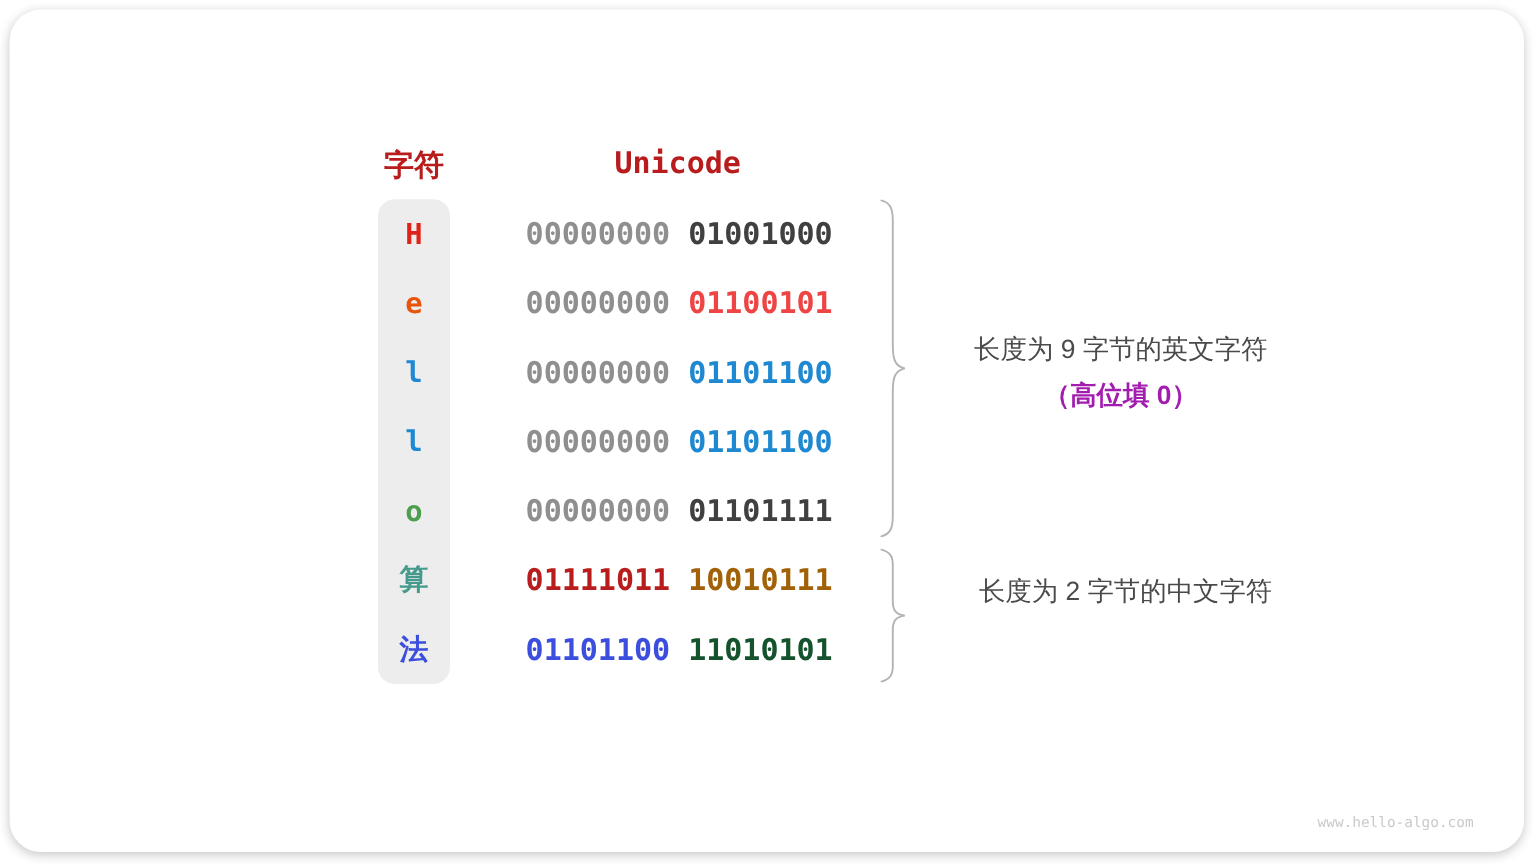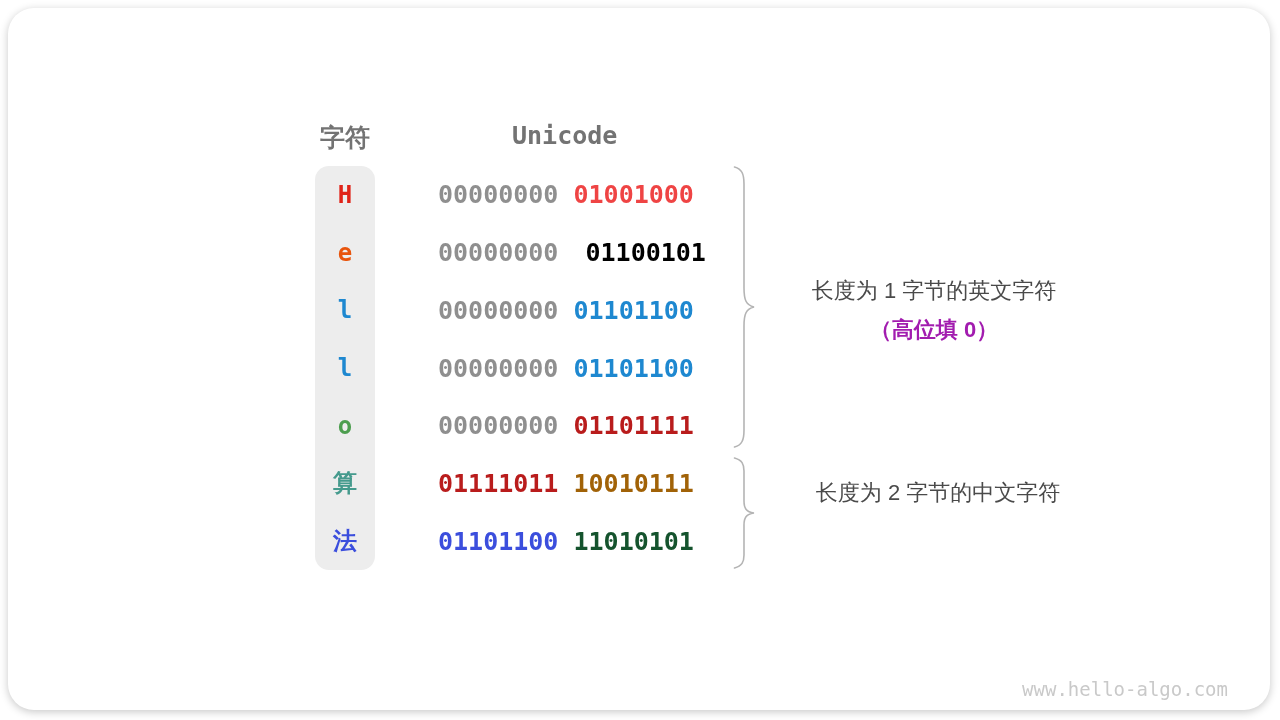--- a/index.html
+++ b/index.html
@@ -17,21 +17,21 @@
     width: 1262px; height: 702px;
     background: #ffffff;
     border-radius: 26px;
     box-shadow: 0 2px 9px rgba(0,0,0,0.22);
   }
   .col-header {
     position: absolute;
     top: 113px;
     font-size: 25px;
     font-weight: bold;
-    color: #737373;
+    color: #b91c1c;
     white-space: nowrap;
   }
   .char-header {
     left: 307px;
     width: 60px;
     text-align: center;
   }
   .unicode-header {
     left: 504px;
     font-family: "DejaVu Sans Mono", monospace;
@@ -87,76 +87,76 @@
   .annotation-2 { left: 752px; top: 470px; width: 356px; }
   .annotation .sub-line {
     margin-top: 9px;
     font-weight: bold;
     color: #a21caf;
   }
   .footer {
     position: absolute;
     right: 42px; top: 670px;
     font-family: "DejaVu Sans Mono", monospace;
-    font-size: 19px;
+    font-size: 12px;
     color: #c9c9c9;
   }
 </style>
 </head>
 <body>
 
 <div class="card">
 
   <div class="col-header char-header">字符</div>
 
   <div class="col-header unicode-header">Unicode</div>
 
   <div class="char-col-bg"></div>
 
   <div class="rows">
       <div class="row">
         <div class="char-cell" style="color: rgb(224, 35, 24);">H</div>
-        <div class="binary"><span style="color: rgb(143, 143, 143);">00000000</span> <span style="color: #ef4444;">01001000</span></div>
+        <div class="binary"><span style="color: rgb(143, 143, 143);">00000000</span> <span style="color: #404040;">01001000</span></div>
       </div>
       <div class="row">
         <div class="char-cell" style="color: rgb(232, 84, 12);">e</div>
-        <div class="binary"><span style="color: rgb(143, 143, 143);">00000000</span> <span style="color: #000000; margin-left: 12px;">01100101</span></div>
+        <div class="binary"><span style="color: rgb(143, 143, 143);">00000000</span> <span style="color: #ef4444;">01100101</span></div>
       </div>
       <div class="row">
         <div class="char-cell" style="color: rgb(30, 136, 208);">l</div>
         <div class="binary"><span style="color: rgb(143, 143, 143);">00000000</span> <span style="color: rgb(30, 136, 208);">01101100</span></div>
       </div>
       <div class="row">
         <div class="char-cell" style="color: rgb(30, 136, 208);">l</div>
         <div class="binary"><span style="color: rgb(143, 143, 143);">00000000</span> <span style="color: rgb(30, 136, 208);">01101100</span></div>
       </div>
       <div class="row">
         <div class="char-cell" style="color: rgb(77, 158, 79);">o</div>
-        <div class="binary"><span style="color: rgb(143, 143, 143);">00000000</span> <span style="color: #b91c1c;">01101111</span></div>
+        <div class="binary"><span style="color: rgb(143, 143, 143);">00000000</span> <span style="color: #404040;">01101111</span></div>
       </div>
       <div class="row">
         <div class="char-cell" style="color: rgb(69, 154, 141);">算</div>
         <div class="binary"><span style="color: #b91c1c;">01111011</span> <span style="color: #a16207;">10010111</span></div>
       </div>
       <div class="row">
         <div class="char-cell" style="color: rgb(59, 78, 221);">法</div>
         <div class="binary"><span style="color: rgb(59, 78, 221);">01101100</span> <span style="color: #14532d;">11010101</span></div>
       </div>
     </div>
 
   <svg class="brace" style="top:158px;" width="24" height="282" viewBox="0 0 24 282">
     <path d="M2.5,1 C10,3 12,8 12,18 L12,122 C12,134 14,139 22,141 C14,143 12,148 12,160 L12,264 C12,274 10,279 2.5,281" fill="none" stroke="#b4b4b4" stroke-width="1.6" stroke-linecap="round"></path>
   </svg>
 
   <svg class="brace" style="top:449px;" width="24" height="112" viewBox="0 0 24 112">
     <path d="M2.5,1 C10,3 12,7 12,14 L12,44 C12,51 14,55 22,56 C14,57 12,61 12,68 L12,98 C12,105 10,109 2.5,111" fill="none" stroke="#b4b4b4" stroke-width="1.6" stroke-linecap="round"></path>
   </svg>
 
   <div class="annotation annotation-1">
-    <div class="main-line">长度为 1 字节的英文字符</div>
+    <div class="main-line">长度为 9 字节的英文字符</div>
     <div class="sub-line">（高位填 0）</div>
   </div>
 
   <div class="annotation annotation-2">
     <div class="main-line">长度为 2 字节的中文字符</div>
   </div>
 
   <div class="footer">www.hello-algo.com</div>
 
 </div>

